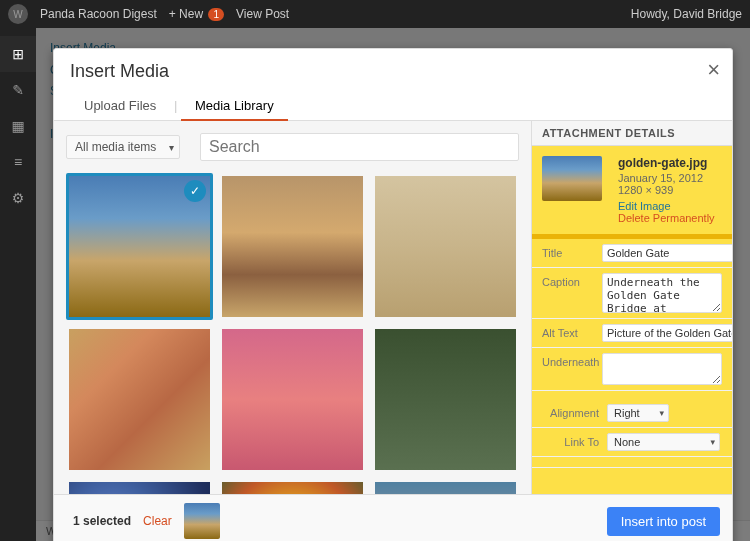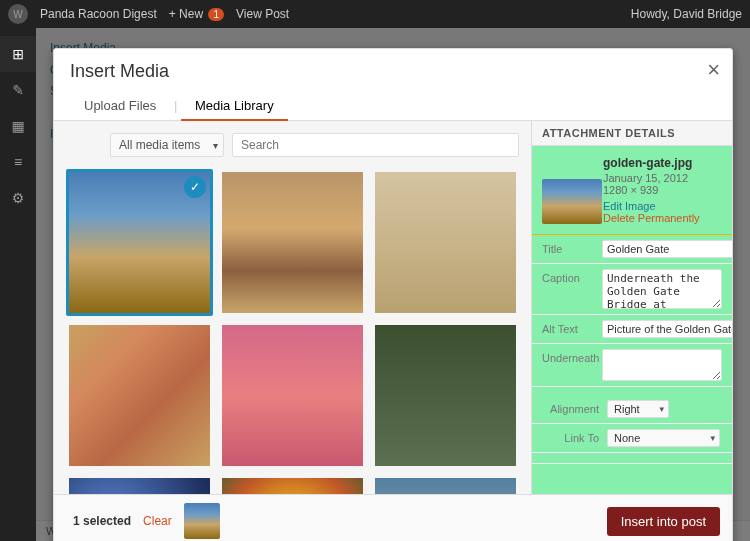--- a/index.html
+++ b/index.html
@@ -183,23 +183,22 @@
     .media-panel {
       flex: 1;
       padding: 12px;
       overflow-y: auto;
       border-right: 1px solid #ddd;
     }
 
     .media-toolbar {
       display: flex;
       align-items: center;
-      gap: 8px;
+      gap: 20px;
       margin-bottom: 12px;
-      margin-left: 44px;
     }
 
     .media-filter-select {
       border: 1px solid #ddd;
       background: #f9f9f9;
       padding: 4px 22px 4px 8px;
       font-size: 12px;
       border-radius: 2px;
       color: #555;
       appearance: none;
@@ -219,21 +218,21 @@
       transform: translateY(-50%);
       font-size: 10px;
       color: #555;
       pointer-events: none;
     }
 
     .media-search {
       flex: 1;
       border: 1px solid #ddd;
       padding: 4px 8px;
-      font-size: 12px;
+      font-size: 16px;
       border-radius: 2px;
       background: #fff;
     }
 
     .media-grid {
       display: grid;
       grid-template-columns: repeat(3, 1fr);
       gap: 6px;
     }
 
@@ -274,43 +273,43 @@
     .img-candy { background: linear-gradient(135deg, #c8a060 0%, #d4885c 30%, #b86844 60%, #c8a060 100%); }
     .img-pink { background: linear-gradient(180deg, #d4688a 0%, #e88080 50%, #c85870 100%); }
     .img-cat { background: linear-gradient(180deg, #3a5030 0%, #4a6040 50%, #5a7050 100%); }
     .img-marbles { background: radial-gradient(circle at 30% 30%, #6080c8 0%, #4060a0 30%, #203060 70%, #102040 100%); }
     .img-flower { background: radial-gradient(circle at 50% 40%, #f0c040 0%, #e0a020 30%, #c05828 60%, #206030 100%); }
     .img-field { background: linear-gradient(180deg, #5080a0 0%, #8090a0 30%, #60a040 60%, #80b850 100%); }
 
     
     .details-panel {
       width: 200px;
-      background: #86efac;
+      background: #fde047;
       padding: 0;
       overflow-y: auto;
       font-size: 12px;
     }
 
     .details-section-header {
       background: #f5f5f5;
       border-bottom: 1px solid #ddd;
       padding: 6px 10px;
       font-size: 11px;
       font-weight: 700;
       color: #555;
       text-transform: uppercase;
       letter-spacing: 0.5px;
     }
 
     .attachment-preview {
       display: flex;
-      align-items: flex-end;
+      align-items: flex-start;
       padding: 10px;
-      gap: 1px;
-      border-bottom: 1px solid #eab308;
+      gap: 16px;
+      border-bottom: 5px solid #eab308;
     }
 
     .attachment-thumb {
       width: 60px;
       height: 45px;
       border-radius: 2px;
       flex-shrink: 0;
     }
 
     .attachment-info {
@@ -453,21 +452,21 @@
       gap: 4px;
       flex: 1;
     }
     .selected-thumb {
       width: 36px;
       height: 36px;
       border-radius: 2px;
     }
 
     .insert-button {
-      background: #7f1d1d;
+      background: #3b82f6;
       color: #fff;
       border: none;
       padding: 7px 14px;
       font-size: 13px;
       border-radius: 3px;
       cursor: pointer;
       margin-left: auto;
     }
 
     

